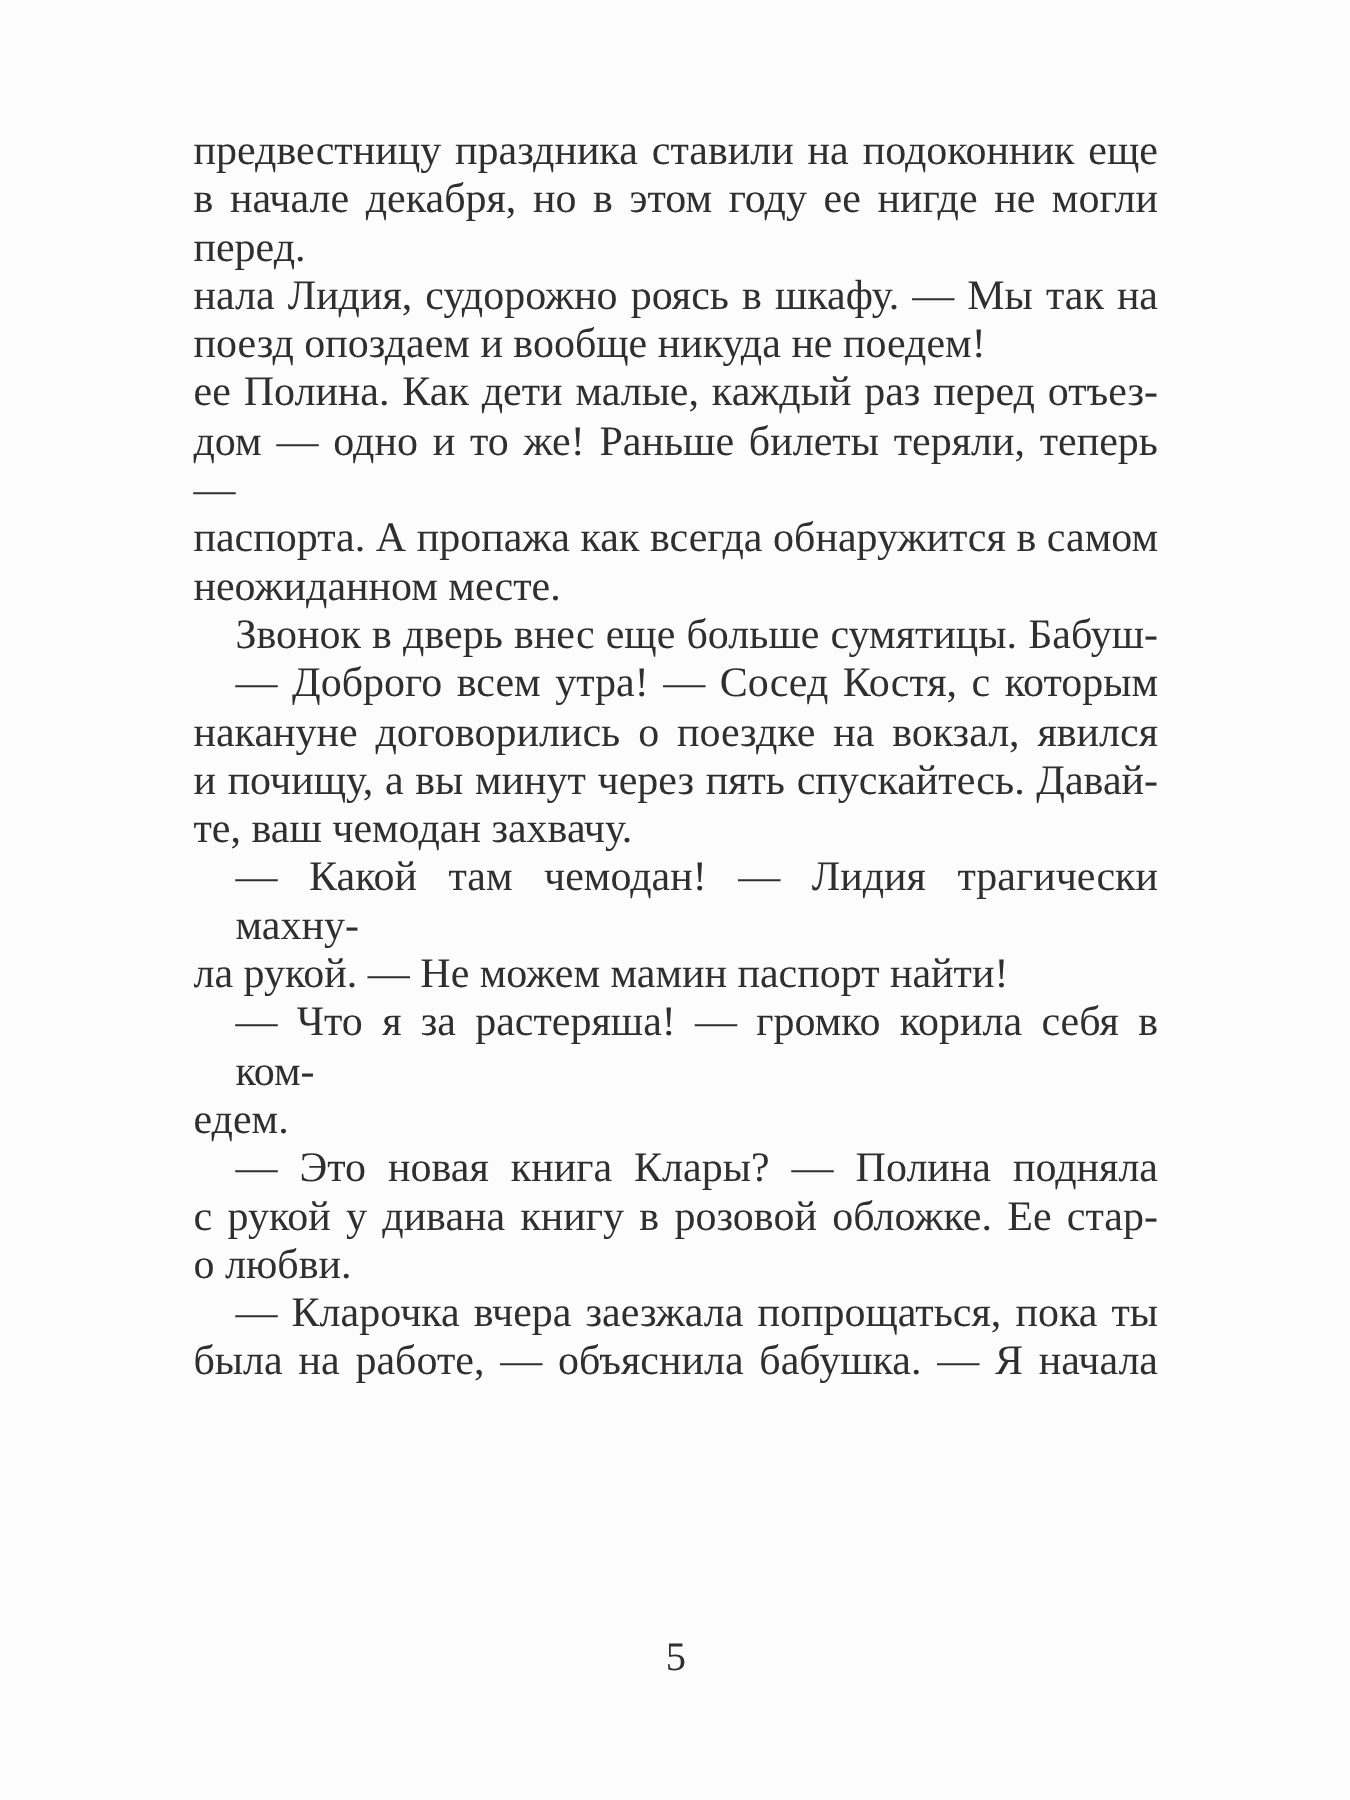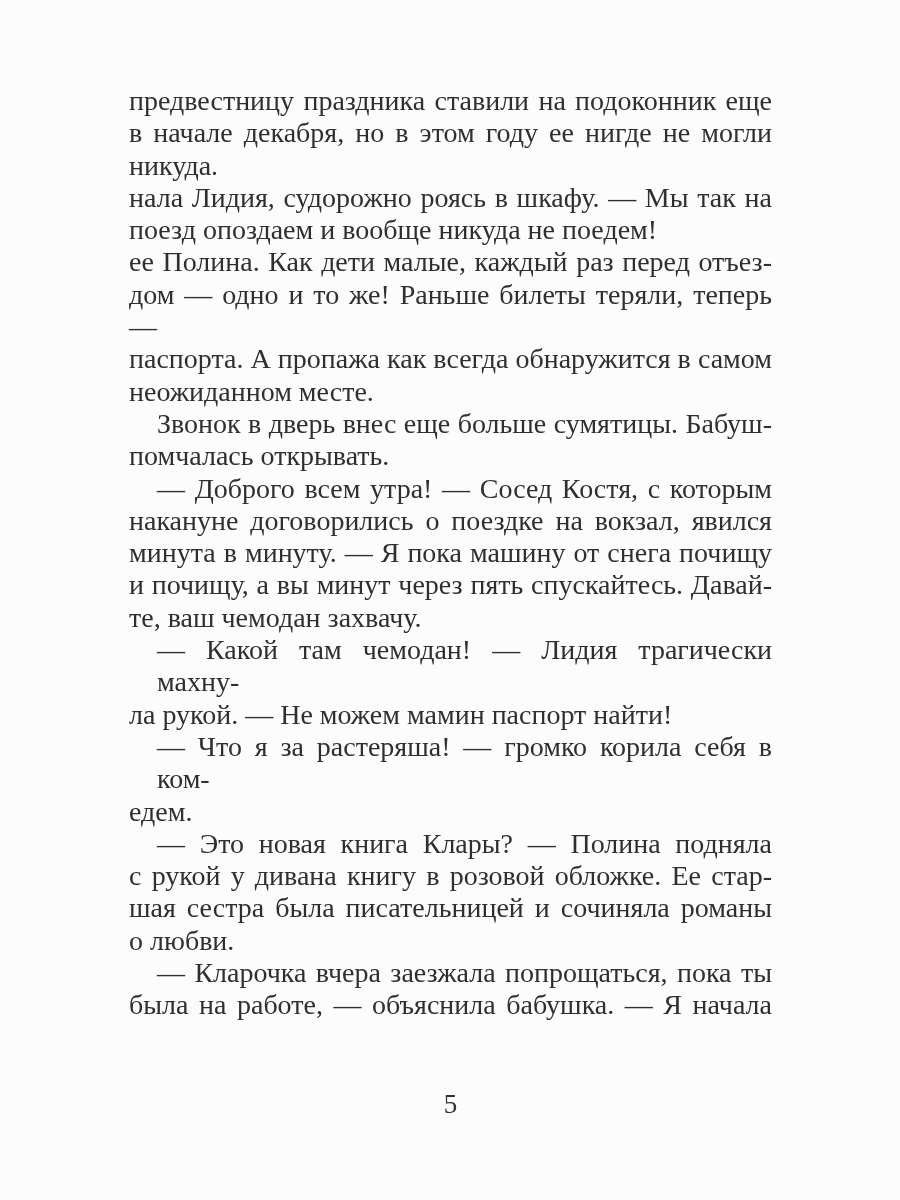--- a/index.html
+++ b/index.html
@@ -51,55 +51,52 @@
   }
 </style>
 </head>
 <body>
 
 <div class="book-page">
   <div class="text-block" id="text-block">
       <div class="para">
         <div class="line">предвестницу праздника ставили на подоконник еще</div>
         <div class="line">в начале декабря, но в этом году ее нигде не могли</div>
-        <div class="line last">никуда.</div>
+        <div class="line last">перед.</div>
       </div>
       <div class="para">
         <div class="line">нала Лидия, судорожно роясь в шкафу. — Мы так на</div>
         <div class="line last">поезд опоздаем и вообще никуда не поедем!</div>
       </div>
       <div class="para">
         <div class="line">ее Полина. Как дети малые, каждый раз перед отъез-</div>
         <div class="line">дом — одно и то же! Раньше билеты теряли, теперь —</div>
         <div class="line">паспорта. А пропажа как всегда обнаружится в самом</div>
         <div class="line last">неожиданном месте.</div>
       </div>
       <div class="para">
         <div class="line indent">Звонок в дверь внес еще больше сумятицы. Бабуш-</div>
-        <div class="line last">помчалась открывать.</div>
       </div>
       <div class="para">
         <div class="line indent">— Доброго всем утра! — Сосед Костя, с которым</div>
         <div class="line">накануне договорились о поездке на вокзал, явился</div>
-        <div class="line">минута в минуту. — Я пока машину от снега почищу</div>
         <div class="line">и почищу, а вы минут через пять спускайтесь. Давай-</div>
         <div class="line last">те, ваш чемодан захвачу.</div>
       </div>
       <div class="para">
         <div class="line indent">— Какой там чемодан! — Лидия трагически махну-</div>
         <div class="line last">ла рукой. — Не можем мамин паспорт найти!</div>
       </div>
       <div class="para">
         <div class="line indent">— Что я за растеряша! — громко корила себя в ком-</div>
         <div class="line last">едем.</div>
       </div>
       <div class="para">
         <div class="line indent">— Это новая книга Клары? — Полина подняла</div>
         <div class="line">с рукой у дивана книгу в розовой обложке. Ее стар-</div>
-        <div class="line">шая сестра была писательницей и сочиняла романы</div>
         <div class="line last">о любви.</div>
       </div>
       <div class="para">
         <div class="line indent">— Кларочка вчера заезжала попрощаться, пока ты</div>
         <div class="line">была на работе, — объяснила бабушка. — Я начала</div>
       </div>
     </div>
   <div class="folio">5</div>
 </div>
 

